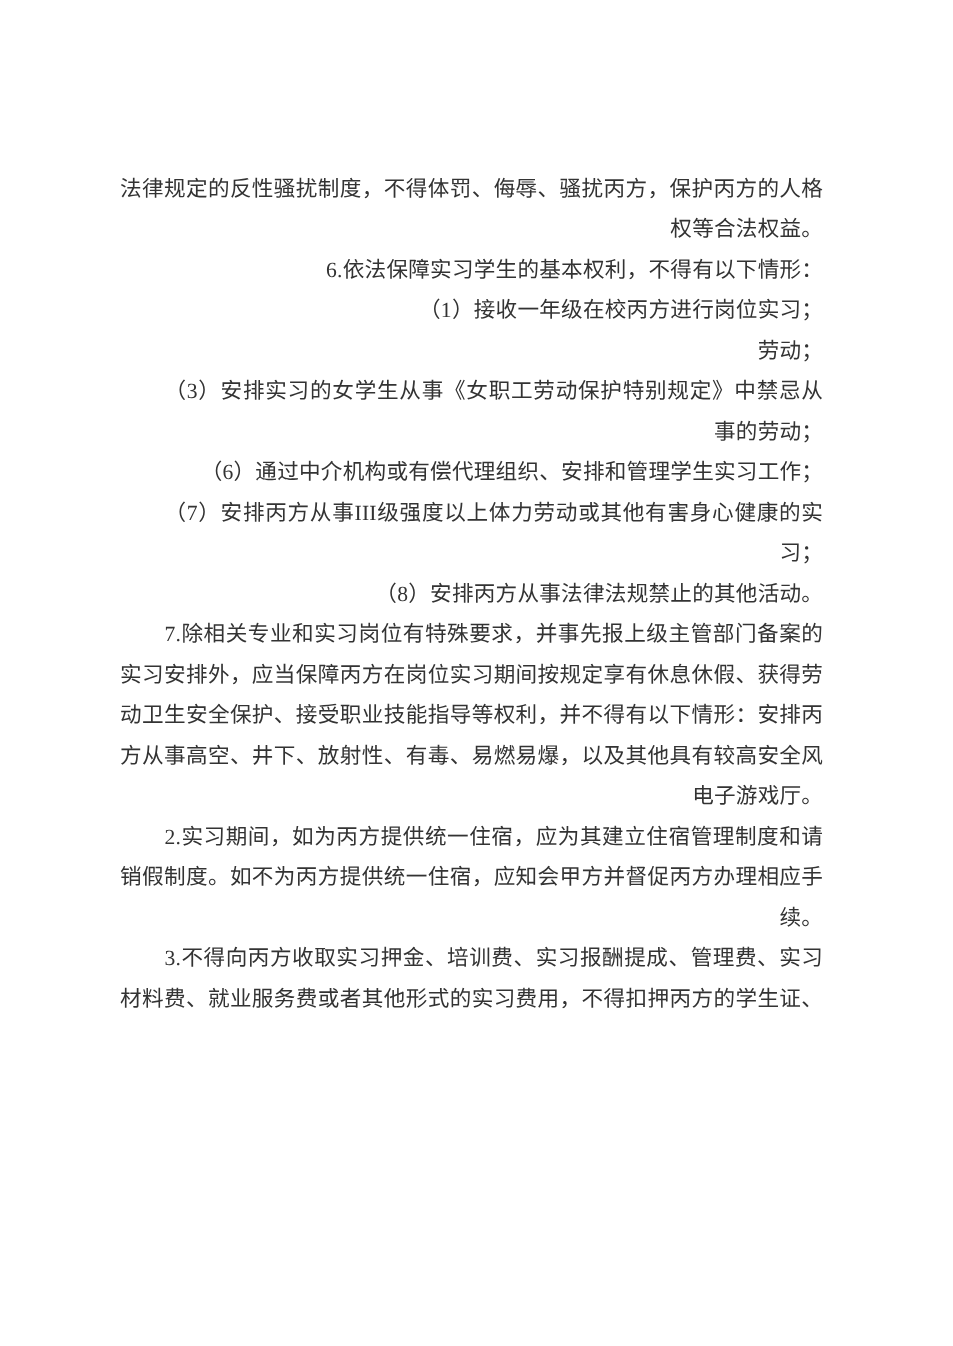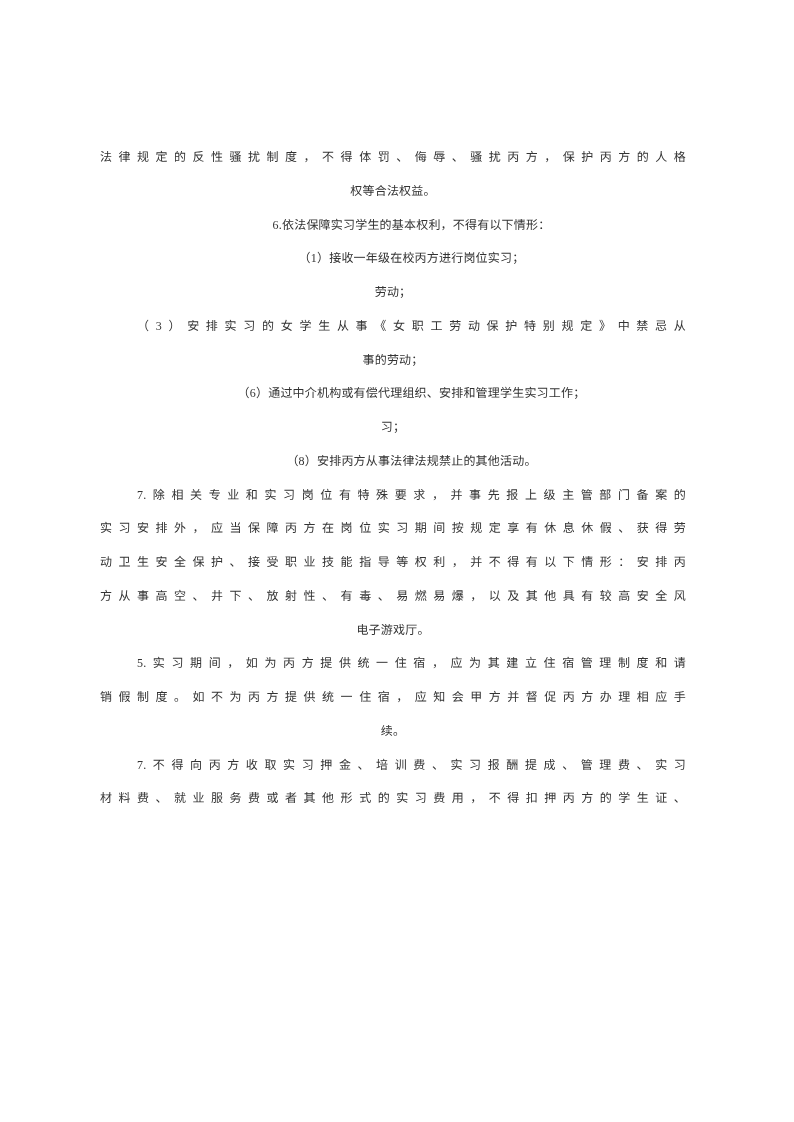--- a/index.html
+++ b/index.html
@@ -13,28 +13,28 @@
     height: 1122px;
     background: #ffffff;
     overflow: hidden;
     font-family: "Liberation Serif", "DejaVu Serif", serif;
   }
   .doc-body {
     position: absolute;
     left: 100px;
     top: 141px;
     width: 586px;
-    font-size: 12px;
+    font-size: 18px;
     line-height: 33.75px;
     color: #333333;
     letter-spacing: 0.2px;
   }
   .ln {
     height: 33.75px;
-    text-align: center;
+    text-align: right;
     white-space: nowrap;
   }
   .ln.just {
     white-space: normal;
     text-align: justify;
     text-align-last: justify;
   }
   .ln.ind {
     text-indent: 37px;
   }
@@ -45,26 +45,27 @@
 <div class="page">
   <div class="doc-body">
     <div class="ln just">法律规定的反性骚扰制度，不得体罚、侮辱、骚扰丙方，保护丙方的人格</div>
     <div class="ln">权等合法权益。</div>
     <div class="ln ind">6.依法保障实习学生的基本权利，不得有以下情形：</div>
     <div class="ln ind">（1）接收一年级在校丙方进行岗位实习；</div>
     <div class="ln">劳动；</div>
     <div class="ln ind just">（3）安排实习的女学生从事《女职工劳动保护特别规定》中禁忌从</div>
     <div class="ln">事的劳动；</div>
     <div class="ln ind">（6）通过中介机构或有偿代理组织、安排和管理学生实习工作；</div>
+    <div class="ln ind just">（7）安排丙方从事III级强度以上体力劳动或其他有害身心健康的实</div>
     <div class="ln">习；</div>
     <div class="ln ind">（8）安排丙方从事法律法规禁止的其他活动。</div>
     <div class="ln ind just">7.除相关专业和实习岗位有特殊要求，并事先报上级主管部门备案的</div>
     <div class="ln just">实习安排外，应当保障丙方在岗位实习期间按规定享有休息休假、获得劳</div>
     <div class="ln just">动卫生安全保护、接受职业技能指导等权利，并不得有以下情形：安排丙</div>
     <div class="ln just">方从事高空、井下、放射性、有毒、易燃易爆，以及其他具有较高安全风</div>
     <div class="ln">电子游戏厅。</div>
-    <div class="ln ind just">5.实习期间，如为丙方提供统一住宿，应为其建立住宿管理制度和请</div>
+    <div class="ln ind just">2.实习期间，如为丙方提供统一住宿，应为其建立住宿管理制度和请</div>
     <div class="ln just">销假制度。如不为丙方提供统一住宿，应知会甲方并督促丙方办理相应手</div>
     <div class="ln">续。</div>
-    <div class="ln ind just">7.不得向丙方收取实习押金、培训费、实习报酬提成、管理费、实习</div>
+    <div class="ln ind just">3.不得向丙方收取实习押金、培训费、实习报酬提成、管理费、实习</div>
     <div class="ln just">材料费、就业服务费或者其他形式的实习费用，不得扣押丙方的学生证、</div>
   </div>
 </div>
 
 </body></html>

